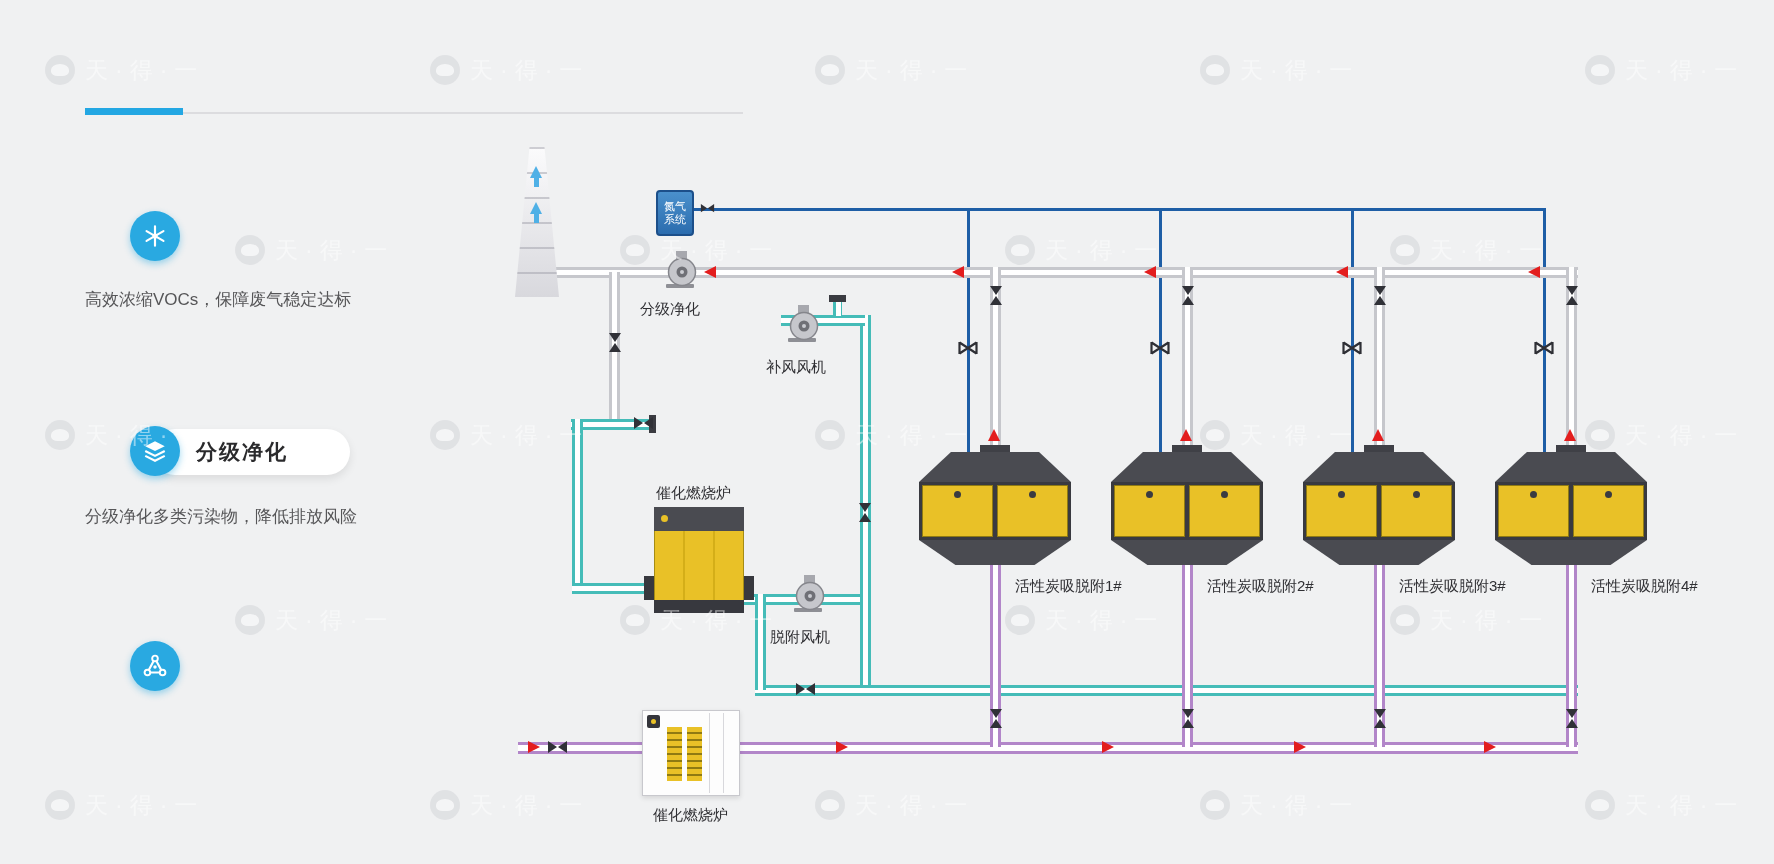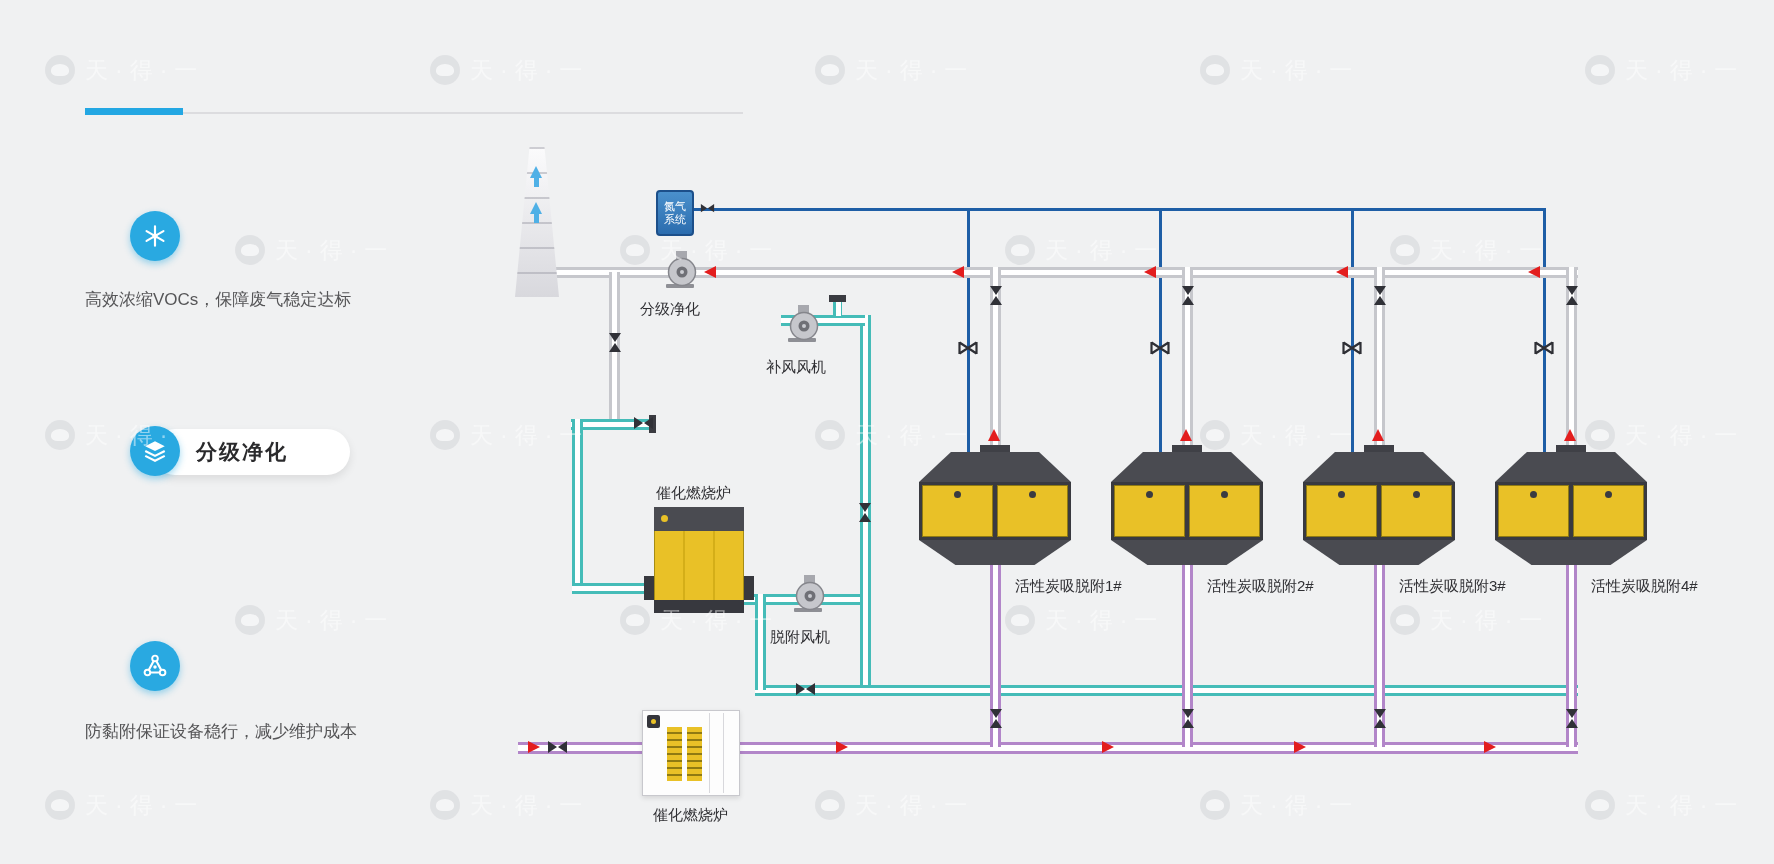--- a/index.html
+++ b/index.html
@@ -120,31 +120,31 @@
   <div class="feat-icon" style="top:426px">
     <svg width="26" height="26" viewBox="0 0 24 24">
         <path d="M12 3l9 4.5-9 4.5-9-4.5z" fill="#fff"></path>
         <path d="M3 12l9 4.5 9-4.5" stroke="#fff" stroke-width="2" fill="none"></path>
         <path d="M3 16.5l9 4.5 9-4.5" stroke="#fff" stroke-width="2" fill="none"></path>
       </svg>
   </div>
   <div class="pill" style="top:429px">
     <span>分级净化</span>
   </div>
+  <div class="desc" style="top:505px">分级净化多类污染物，降低排放风险</div>
 
   <div class="feat-icon" style="top:641px">
     <svg width="26" height="26" viewBox="0 0 24 24">
         <path d="M12 5l7 13H5z" fill="none" stroke="#fff" stroke-width="2" stroke-linejoin="round"></path>
         <circle cx="12" cy="5" r="2.6" fill="#29a9e1" stroke="#fff" stroke-width="1.8"></circle>
         <circle cx="5" cy="18" r="2.6" fill="#29a9e1" stroke="#fff" stroke-width="1.8"></circle>
         <circle cx="19" cy="18" r="2.6" fill="#29a9e1" stroke="#fff" stroke-width="1.8"></circle>
         <circle cx="12" cy="13" r="1.6" fill="#fff"></circle>
       </svg>
   </div>
-  <div class="desc" style="top:720px">防黏附保证设备稳行，减少维护成本</div>
 
   <div class="bl" style="left:694px;top:208px;width:849px;height:3px"></div>
   <div class="bl" style="left:967px;top:208px;width:3px;height:244px"></div>
   <div class="bl" style="left:1159px;top:208px;width:3px;height:244px"></div>
   <div class="bl" style="left:1351px;top:208px;width:3px;height:244px"></div>
   <div class="bl" style="left:1543px;top:208px;width:3px;height:244px"></div>
 
   <div class="ph gray" style="left:556px;top:267px;width:1022px"></div>
   <div class="pv gray" style="left:990px;top:267px;height:185px"></div>
   <div class="pv gray" style="left:1182px;top:267px;height:185px"></div>

